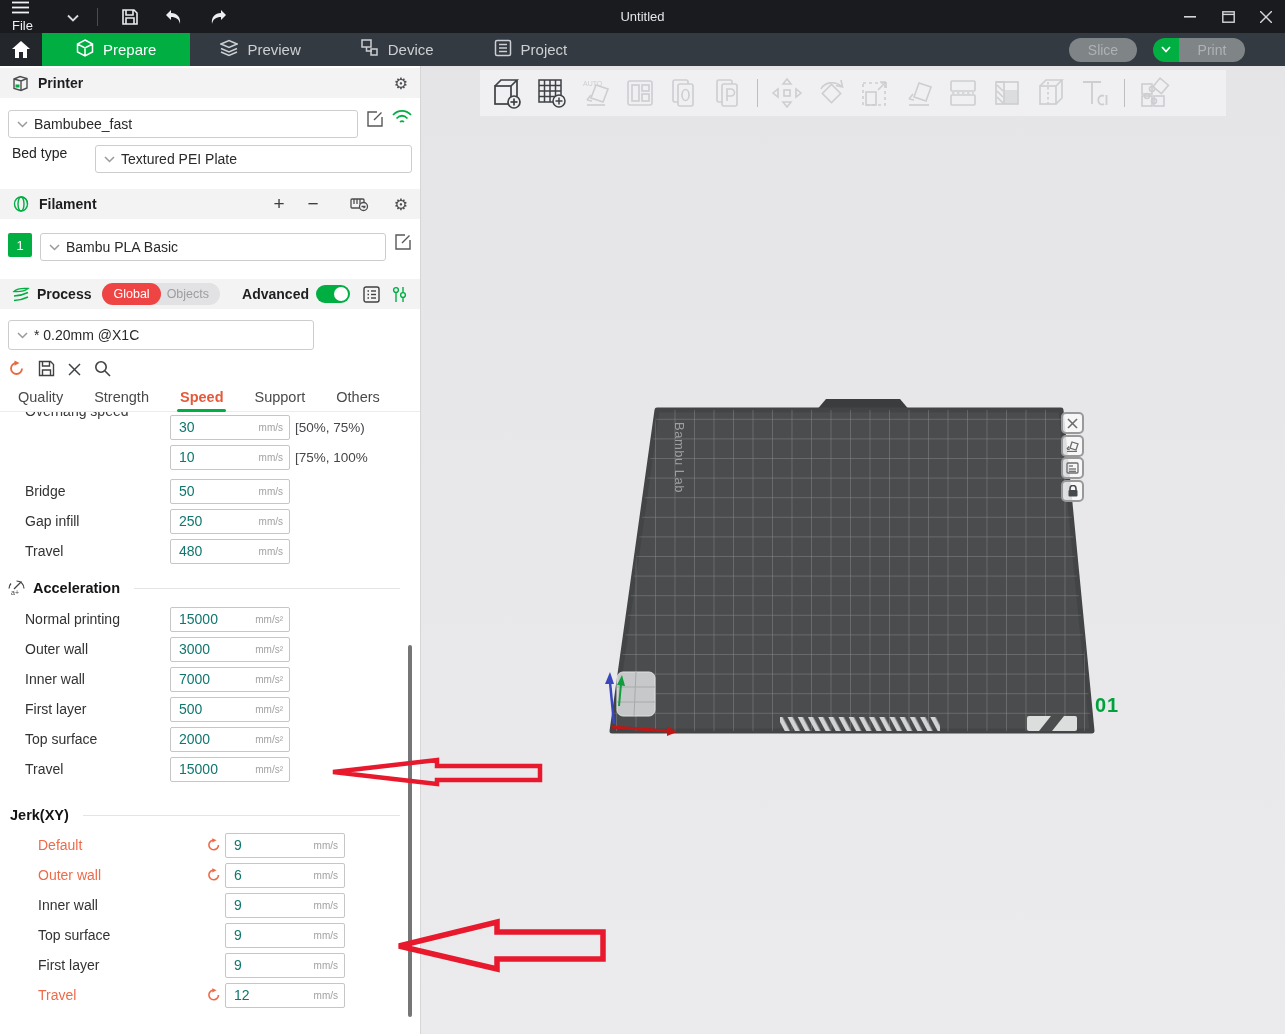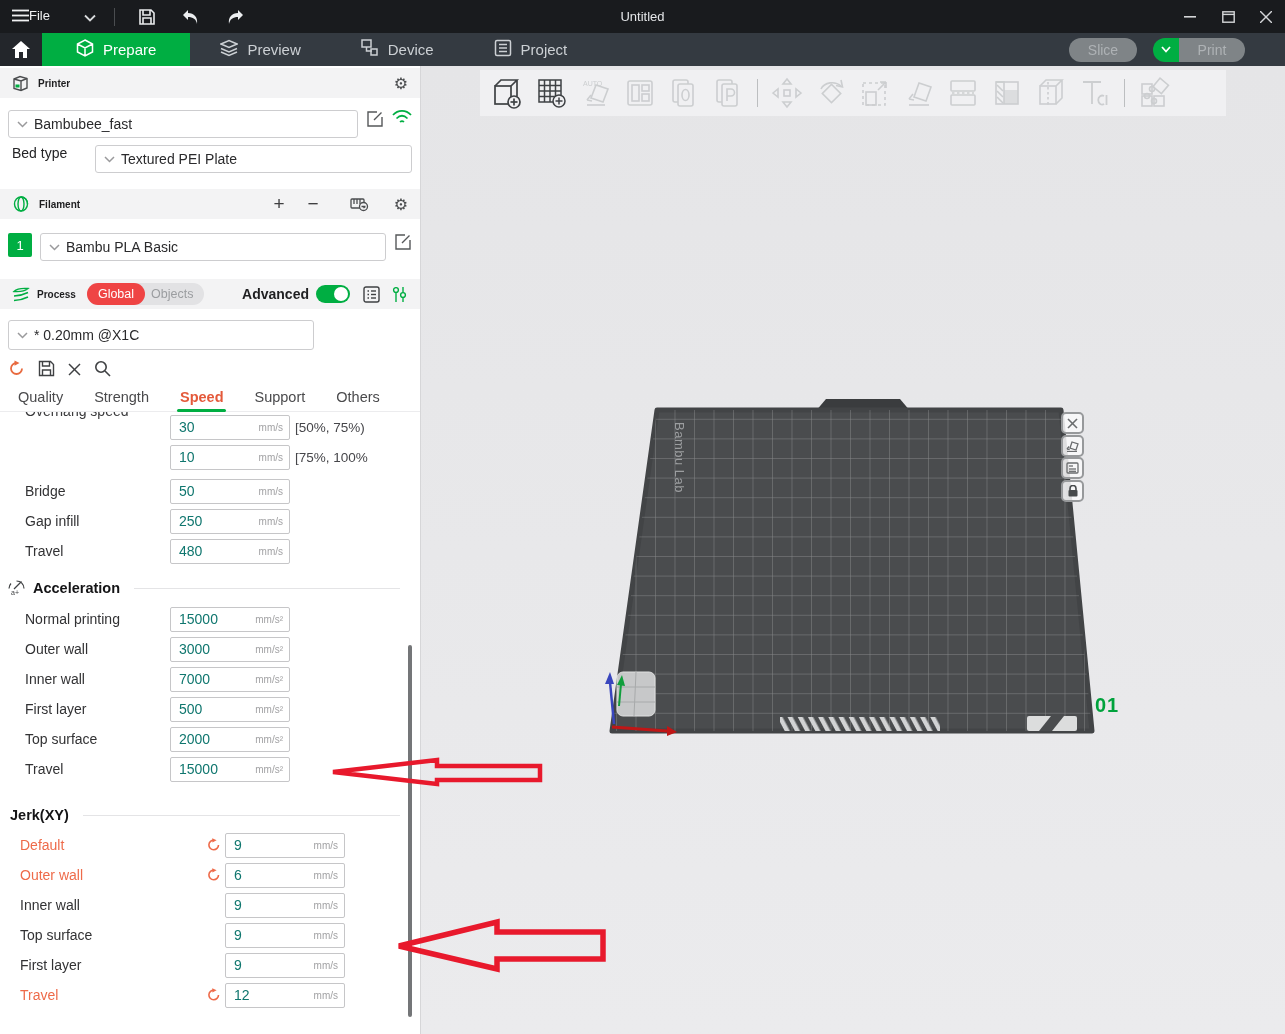--- a/index.html
+++ b/index.html
@@ -2,21 +2,21 @@
 <html><head>
 <meta charset="utf-8">
 <style>
   * { margin:0; padding:0; box-sizing:border-box; }
   html,body { width:1285px; height:1034px; background:#fff; font-family:"Liberation Sans", sans-serif; overflow:hidden; }
   .app { position:relative; width:1285px; height:1034px; overflow:hidden; background:#fff; }
 
   
   .titlebar { height:33px; background:#191b1e; display:flex; align-items:center; color:#e8eaec; position:relative; }
   .tb-left { display:flex; align-items:center; gap:6px; padding-left:12px; }
-  .file-menu { display:flex; align-items:flex-start; gap:0; cursor:pointer; }
+  .file-menu { display:flex; align-items:flex-start; gap:0; cursor:pointer;flex-direction:column; }
   .file-label { font-size:13px; color:#f0f1f2; }
   .tb-sep { width:1px; height:18px; background:#4a4d50; margin:0 12px; }
   .tb-btn { width:28px; height:24px; display:flex; align-items:center; justify-content:center; margin-right:10px; }
   .tb-title { position:absolute; left:0; right:0; text-align:center; font-size:13px; color:#e4e6e8; pointer-events:none; }
   .win-controls { margin-left:auto; display:flex; align-items:center; }
   .win-btn { width:38px; height:33px; display:flex; align-items:center; justify-content:center; color:#d4d6d8; font-size:14px; }
 
   
   .navbar { height:33px; background:#343a41; display:flex; align-items:stretch; }
   .home-btn { width:42px; background:#23262b; display:flex; align-items:center; justify-content:center; }
@@ -29,21 +29,21 @@
   .print-drop { width:26px; height:24px; border-radius:12px 0 0 12px; background:#00ae42; display:flex; align-items:center; justify-content:center; }
   .print-pill { width:66px; border-radius:0 12px 12px 0; }
 
   
   .main { display:flex; height:968px; }
   .sidebar { width:421px; background:#fff; border-right:1px solid #d6d6d8; position:relative; display:flex; flex-direction:column; }
   .viewport { flex:1; position:relative; background:linear-gradient(#e5e5e7,#ebebed); }
 
   
   .sec-head { height:30px; background:#f3f3f4; display:flex; align-items:center; padding:0 12px; gap:9px; flex:none; }
-  .sec-title { font-size:10px; font-weight:700; color:#1d1d1f; }
+  .sec-title { font-size:14px; font-weight:700; color:#1d1d1f; }
   .sec-spacer { flex:1; }
   .hicon { display:flex; align-items:center; justify-content:center; color:#4b4d4f; }
   .select { height:28px; border:1px solid #cdcdcf; border-radius:3px; background:#fff; display:flex; align-items:center; gap:6px; padding:0 8px; font-size:14px; color:#2a2a2c; }
   .row { display:flex; flex:none; }
   .printer-row { margin:12px 8px 0 8px; gap:8px; }
   .printer-row .select { flex:1; }
   .bed-row { margin:7px 8px 0 12px; gap:0; }
   .bed-label { font-size:14px; color:#232325; width:83px; }
   .bed-row .select { flex:1; }
   .fil-row { margin:14px 8px 0 8px; gap:8px; }
@@ -62,21 +62,21 @@
   .tabs { margin-top:1px; height:30px; display:flex; align-items:flex-end; gap:31px; padding:0 0 6px 18px; border-bottom:1px solid #ececee; flex:none; }
   .tab { font-size:14.5px; color:#4a4a4c; position:relative; }
   .tab.active { color:#e4593a; font-weight:700; }
   .tab.active::after { content:""; position:absolute; left:-3px; right:-3px; bottom:-7px; height:3px; border-radius:2px; background:#00ae42; }
 
   
   .pane { position:relative; flex:1; overflow:hidden; }
   .overhang-label { position:absolute; top:-9px; left:25px; font-size:14px; color:#3a3a3c; }
   .prow { height:30px; display:flex; align-items:center; }
   .plabel { width:170px; padding-left:25px; font-size:14px; color:#323234; }
-  .jlabel { width:203px; padding-left:20px; font-size:14px; color:#323234; }
+  .jlabel { width:203px; padding-left:38px; font-size:14px; color:#323234; }
   .jlabel.mod { color:#ee6b4a; }
   .resetslot { width:22px; display:flex; align-items:center; justify-content:center; }
   .ibox { width:120px; height:25px; border:1px solid #c6c6c8; border-radius:2px; background:#fff; display:flex; align-items:center; padding:0 6px 0 8px; }
   .ival { font-size:14px; color:#0f766e; }
   .iunit { margin-left:auto; font-size:10px; color:#a2a2a4; }
   .irange { margin-left:5px; font-size:13.5px; color:#46464a; white-space:nowrap; }
   .shead { display:flex; align-items:center; gap:8px; height:32px; padding-left:8px; }
   .shead .stitle { font-size:14.5px; font-weight:700; color:#141416; }
   .shead .sline { flex:1; height:1px; background:#e4e4e6; margin:0 20px 0 6px; }
   .shead.noicon { padding-left:10px; height:30px; margin-top:16px; }

